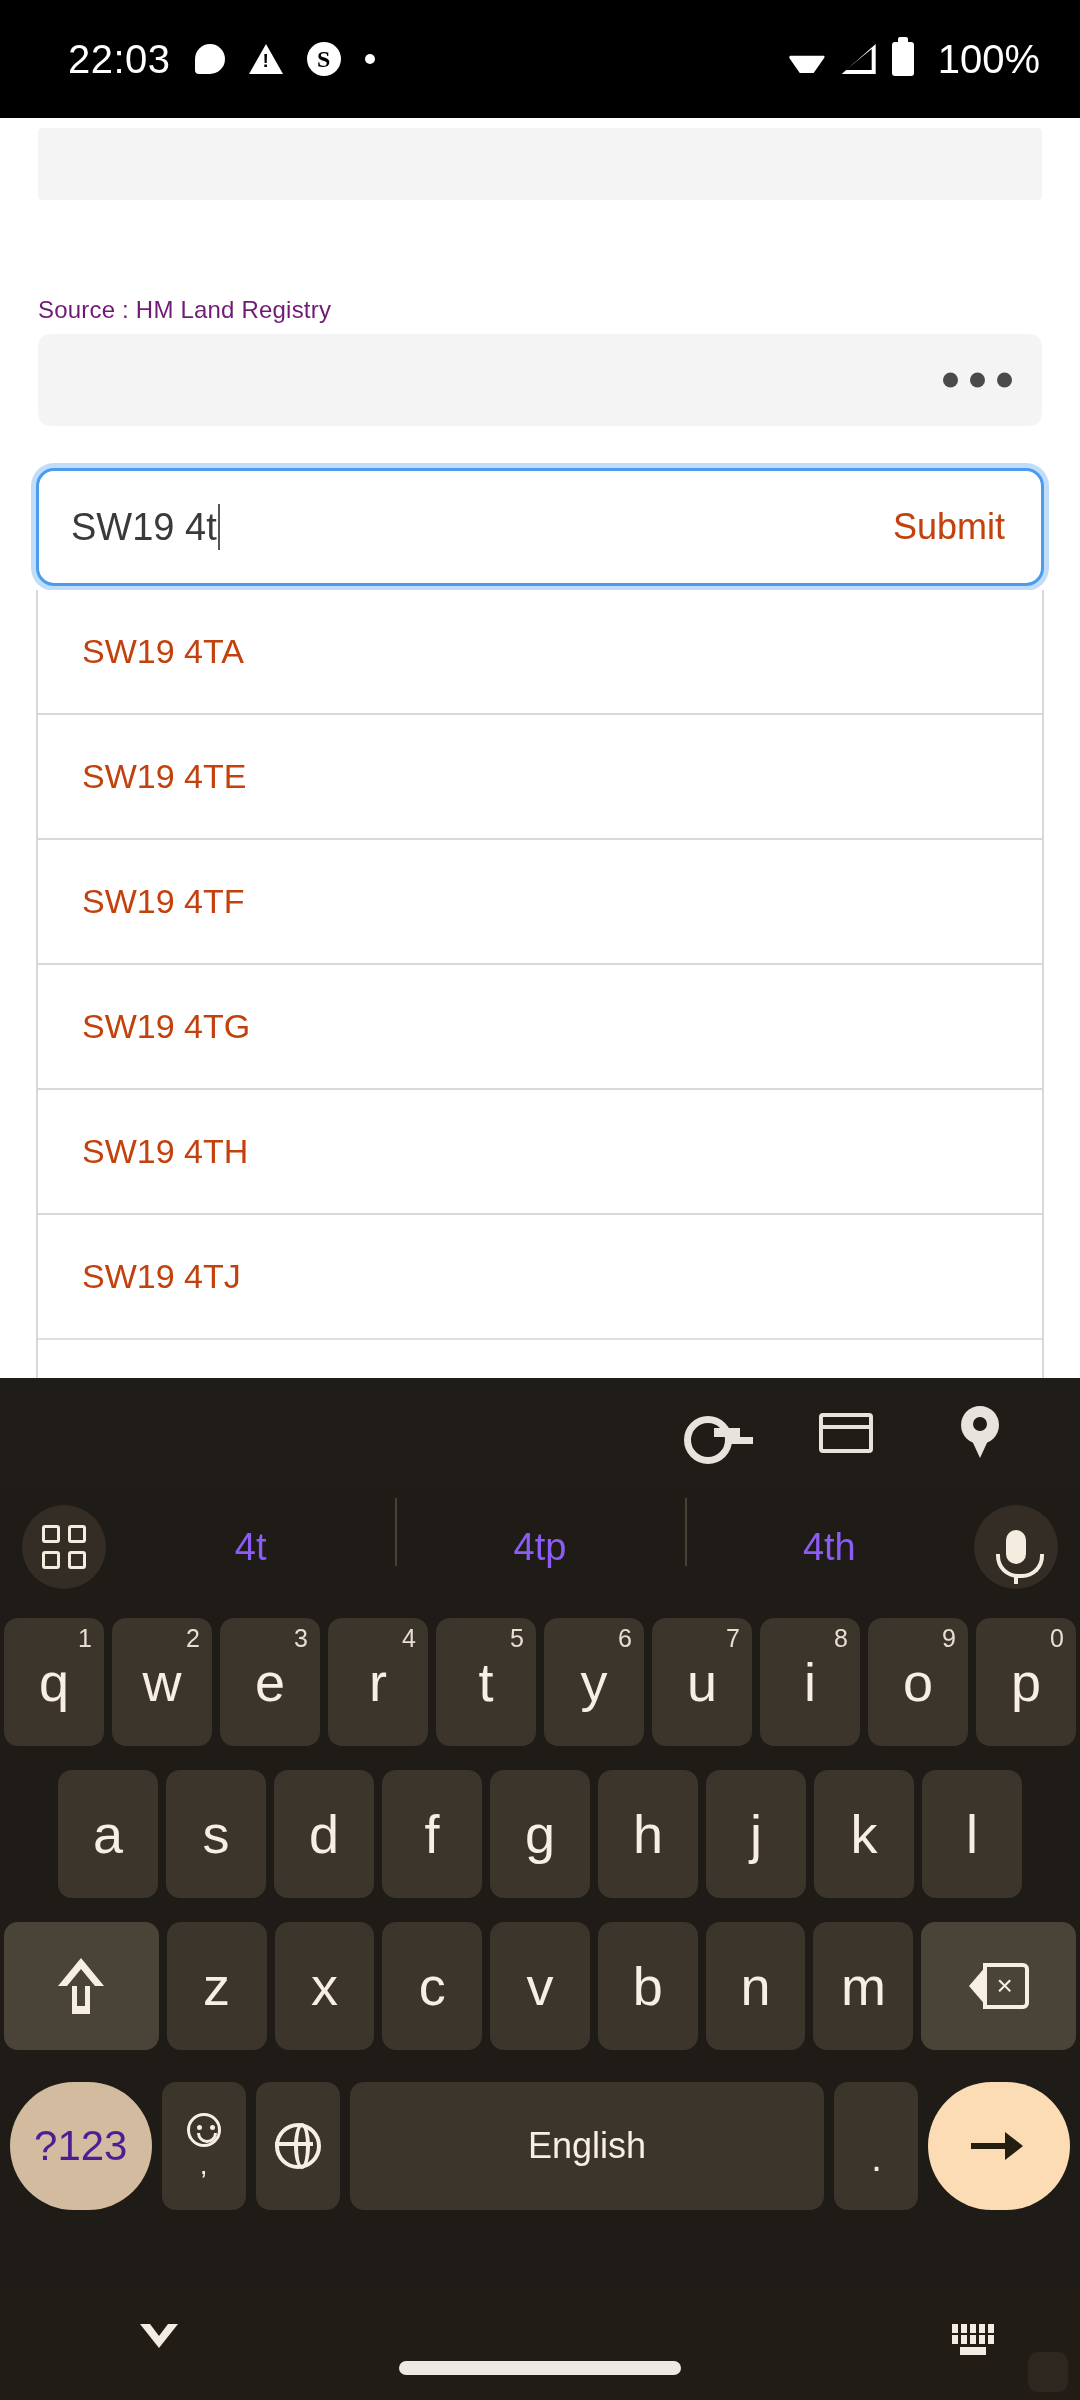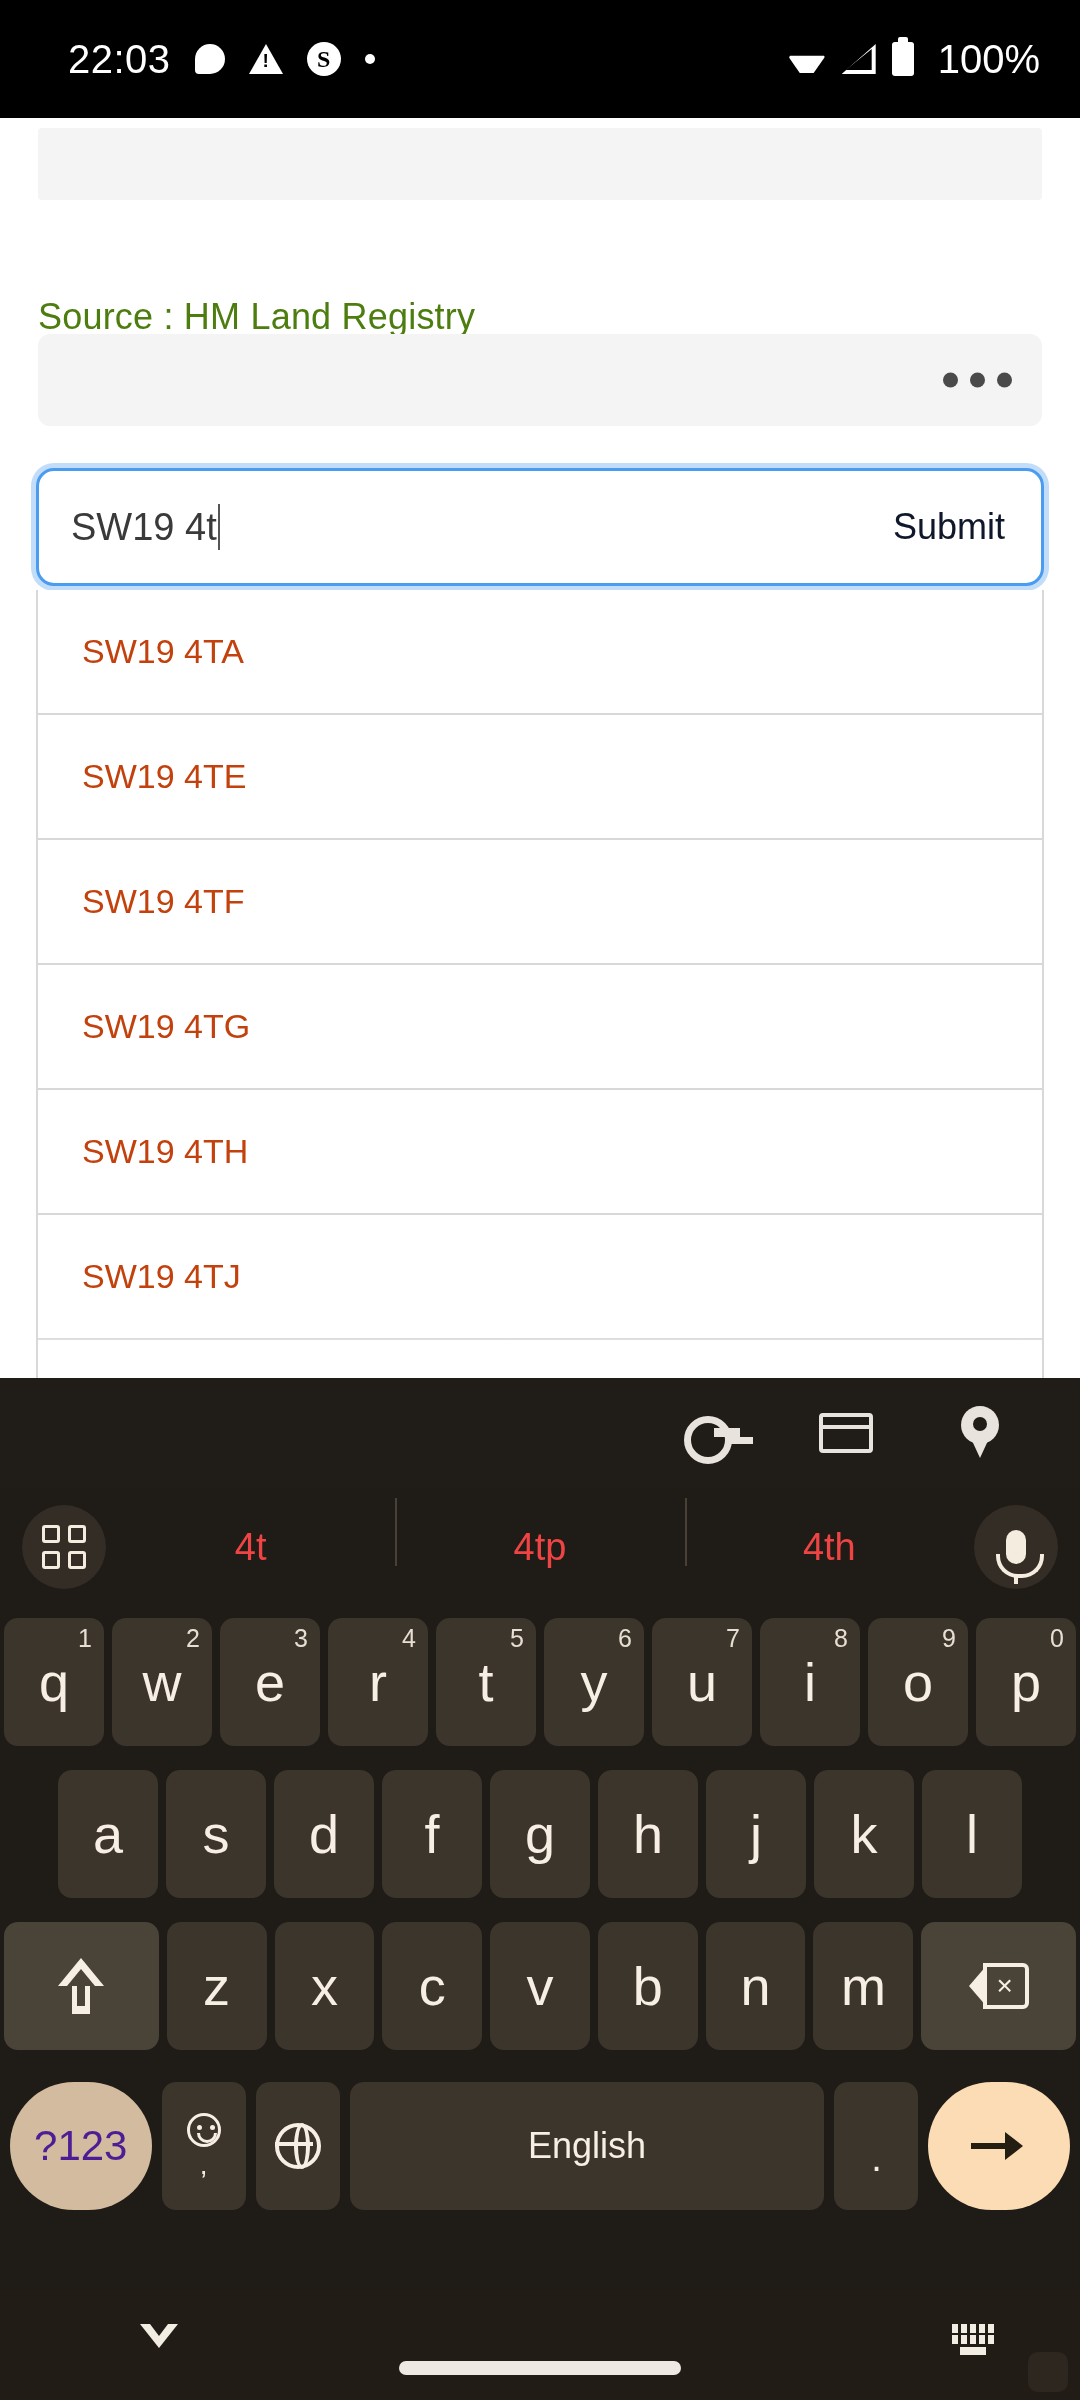--- a/index.html
+++ b/index.html
@@ -65,21 +65,21 @@
   }
 
   
   .content { position:absolute; top:118px; left:0; width:1080px; height:1260px; background:#fff; overflow:hidden; }
   .greybox-top {
     position:absolute; left:38px; top:10px; width:1004px; height:72px;
     background:#f4f4f4; border-radius:4px;
   }
   .source-label {
     position:absolute; left:38px; top:178px;
-    font-size:36px; color:#4d7c0f; letter-spacing:0.2px;text-align:center;
+    font-size:24px; color:#701a75; letter-spacing:0.2px;text-align:center;
   }
   .greybox-menu {
     position:absolute; left:38px; top:216px; width:1004px; height:92px;
     background:#f4f4f4; border-radius:12px;
   }
   .dots {
     position:absolute; right:30px; top:50%; transform:translateY(-50%);
     display:flex; gap:12px;
   }
   .dots span{ width:15px;height:15px;border-radius:50%;background:#4a4a4a;display:block;}
@@ -90,21 +90,21 @@
     box-shadow: 0 0 0 5px rgba(120,180,245,0.45);
     display:flex; align-items:center; padding: 0 30px 0 32px;
   }
   .search-value {
     font-size:38px; color:#3a3a3a; flex:1; position:relative; white-space:nowrap;
   }
   .caret {
     display:inline-block; width:2px; height:46px; background:#555;
     vertical-align:-10px; margin-left:1px;
   }
-  .submit-label { font-size:36px; color:#0f172a; padding-right:6px; }
+  .submit-label { font-size:36px; color:#c2410c; padding-right:6px; }
 
   .suggestions {
     position:absolute; left:36px; top:472px; width:1008px; height:790px;
     border-left:2px solid #d8d8d8; border-right:2px solid #d8d8d8;
     background:#fff; overflow:hidden;
   }
   .sugg-item {
     height:125px; border-bottom:2px solid #d8d8d8;
     display:flex; align-items:center; padding-left:44px;
     font-size:34px; color:#c2410c; background:#fff;
@@ -169,21 +169,21 @@
     width:20px;height:34px;background:#f5ece0;border-radius:10px;position:relative;
   }
   .mic:after{
     content:""; position:absolute; left:-10px; top:24px; width:40px;height:20px;
     border:4px solid #f5ece0; border-top:none; border-radius:0 0 22px 22px;
   }
   .mic:before{
     content:""; position:absolute; left:8px; top:44px; width:4px;height:10px;background:#f5ece0;
   }
   .strip-words { flex:1; display:flex; align-items:center; }
-  .sw-cell { flex:1; text-align:center; font-size:38px; color:#ef4444; position:relative; }
+  .sw-cell { flex:1; text-align:center; font-size:38px; color:#8b5cf6; position:relative; }
   .sw-cell + .sw-cell:before{
     content:""; position:absolute; left:0; top:-28px; width:2px; height:68px; background:#4a4136;
   }
 
   .krow { display:flex; justify-content:center; align-items:center; }
   .krow1 { height:152px; gap:8px; padding: 0 4px; }
   .krow2 { height:152px; gap:8px; padding: 0 58px; }
   .krow3 { height:152px; gap:8px; padding: 0 4px; }
   .krow4 { height:168px; gap:10px; padding: 0 10px; }
 

